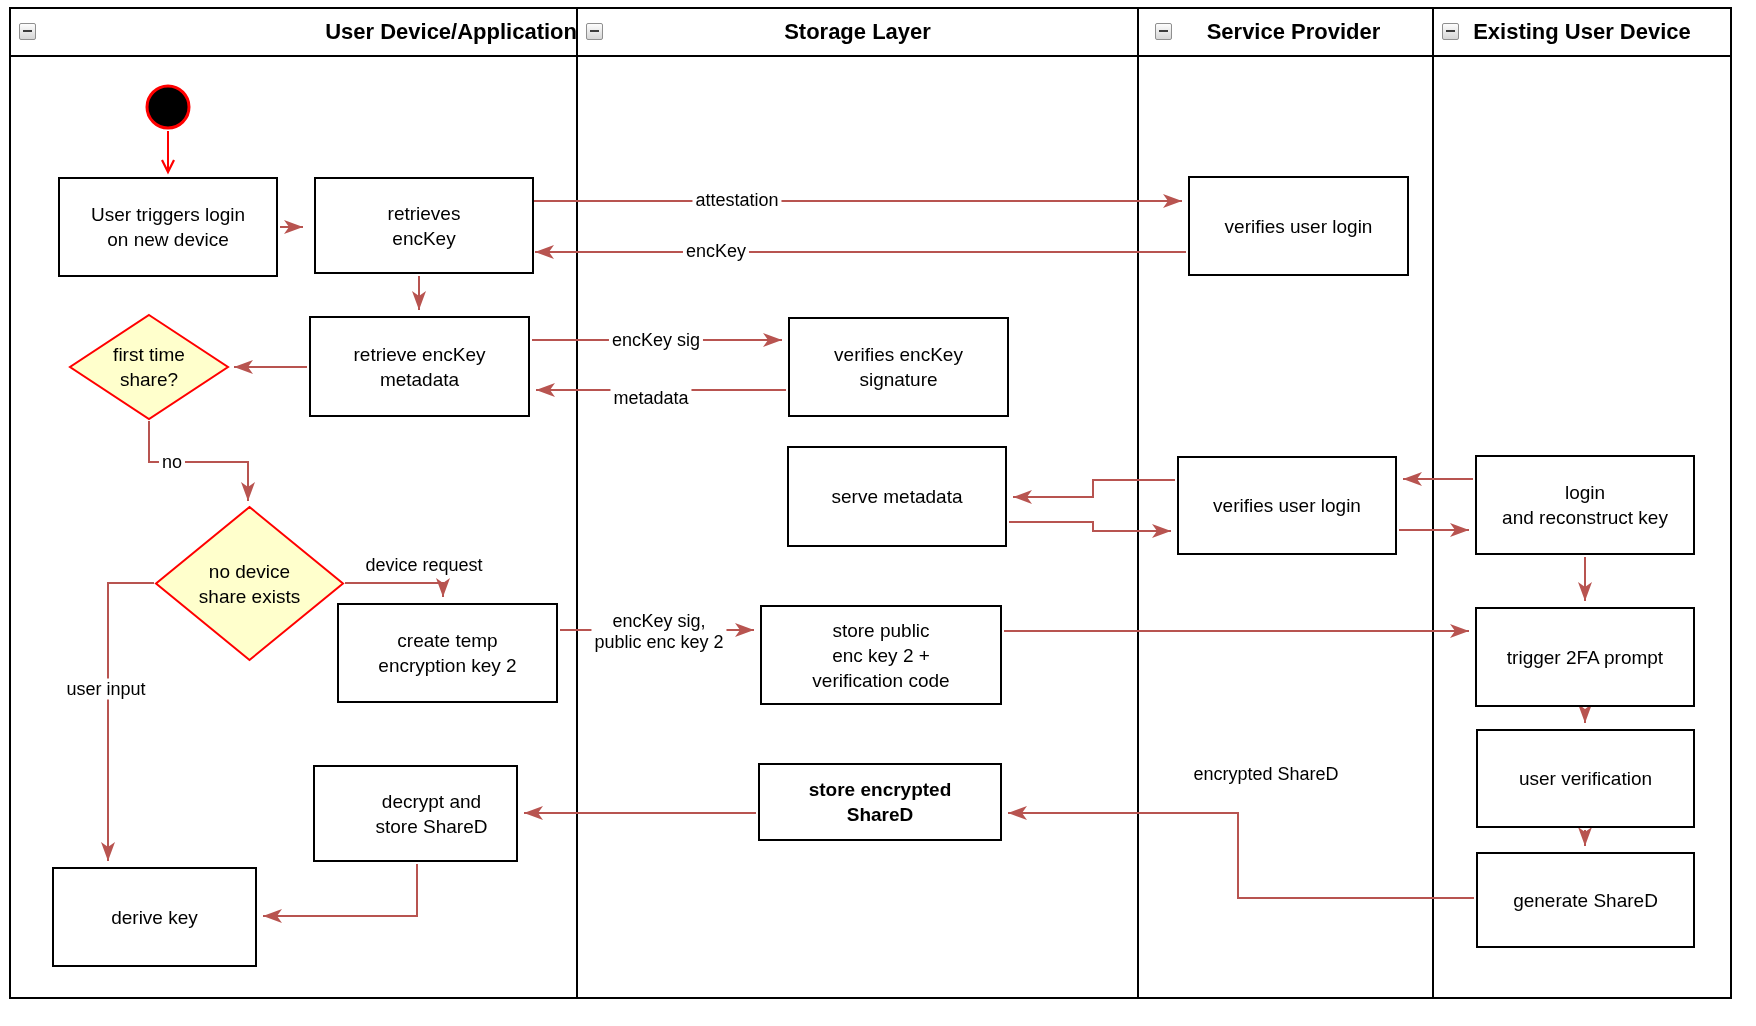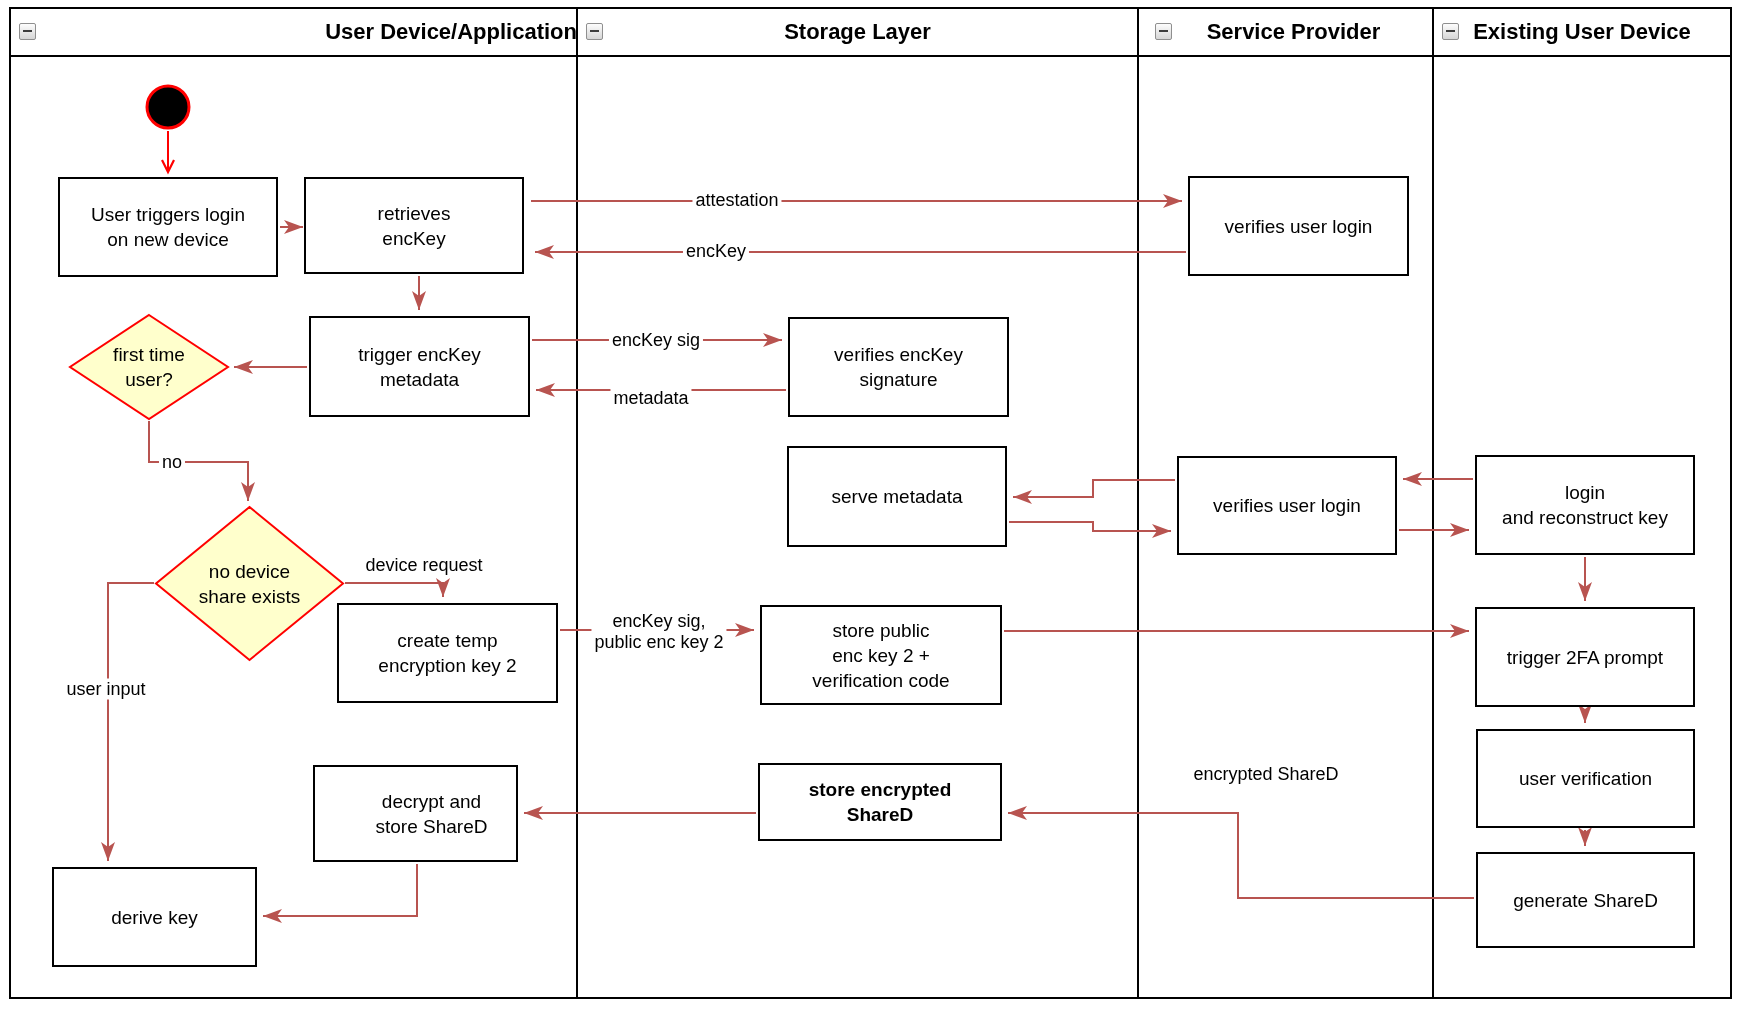--- a/index.html
+++ b/index.html
@@ -122,31 +122,31 @@
       <div>encKey sig,</div>
       <div>public enc key 2</div>
     </div>
     <div class="edge-label" style="left: 1230px; top: 774px; margin-left: 36px;">
       <div>encrypted ShareD</div>
     </div>
     <div class="node box" style="left: 58px; top: 177px; width: 220px; height: 100px;">
       <div>User triggers login</div>
       <div>on new device</div>
     </div>
-    <div class="node box" style="left: 304px; top: 177px; width: 220px; height: 97px;">
+    <div class="node box" style="left: 314px; top: 177px; width: 220px; height: 97px;">
       <div>retrieves</div>
       <div>encKey</div>
     </div>
     <div class="node box" style="left: 309px; top: 316px; width: 221px; height: 101px;">
-      <div>trigger encKey</div>
+      <div>retrieve encKey</div>
       <div>metadata</div>
     </div>
     <div class="node decision" style="left: 70px; top: 315px; width: 158px; height: 104px;">
       <div>first time</div>
-      <div>user?</div>
+      <div>share?</div>
     </div>
     <div class="node decision" style="left: 156px; top: 507px; width: 187px; height: 153px;">
       <div>no device</div>
       <div>share exists</div>
     </div>
     <div class="node box" style="left: 337px; top: 603px; width: 221px; height: 100px;">
       <div>create temp</div>
       <div>encryption key 2</div>
     </div>
     <div class="node box" style="left: 313px; top: 765px; width: 205px; height: 97px; padding-left: 32px;">

